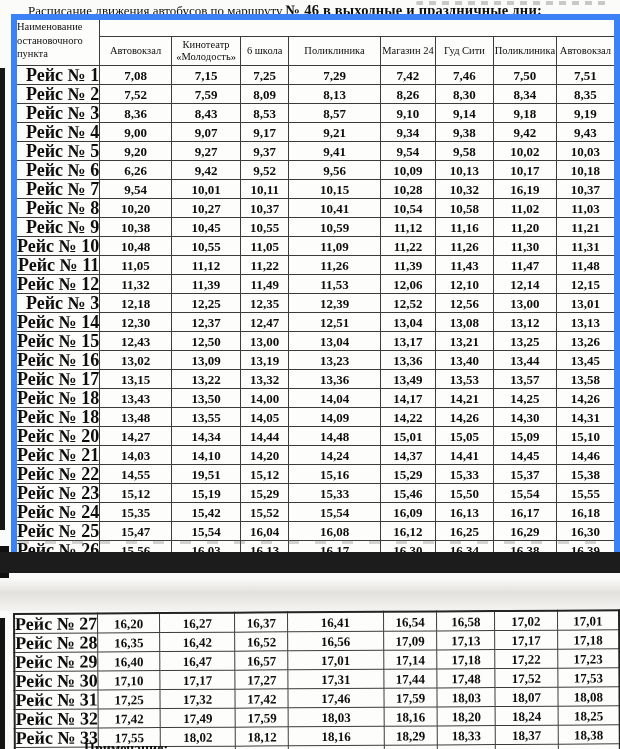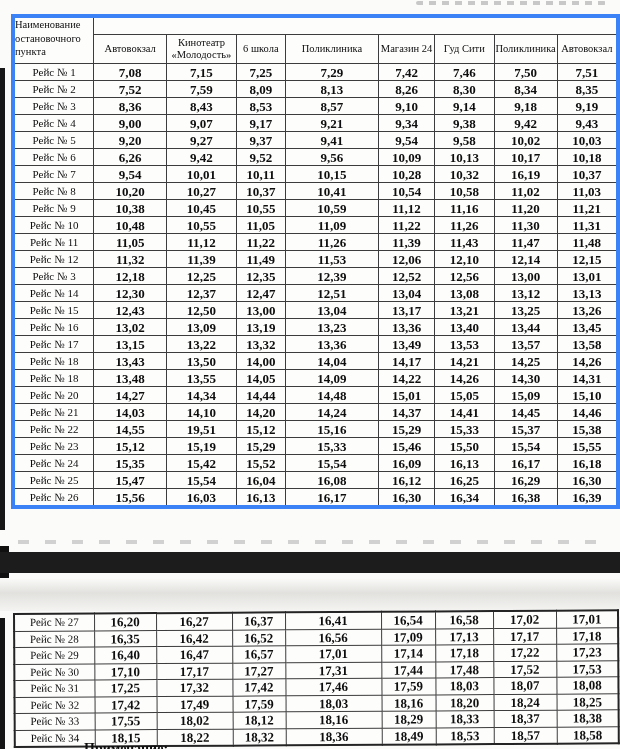--- a/index.html
+++ b/index.html
@@ -10,27 +10,27 @@
     color:#0e0e0e;
   }
   .title{position:absolute;top:2px;left:28px;font-size:13px;white-space:nowrap;}
   .title .emph{font-weight:bold;font-size:14.5px;text-decoration:underline;margin-left:3px;letter-spacing:.2px;}
   .artifact-top{
     position:absolute;top:1px;right:14px;width:190px;height:4px;opacity:.45;
     background:repeating-linear-gradient(90deg,rgba(90,90,95,.7) 0 7px,transparent 7px 13px);
     border-radius:2px;filter:blur(.4px);
   }
   table.sched{border-collapse:collapse;table-layout:fixed;background:#fdfdfc;position:absolute;}
-  #table1{top:14px;left:11px;border:4px solid #3b82f6;}
+  #table1{top:14px;left:11px;border:6px solid #3b82f6;}
   #table2{top:613px;left:13px;border:2px solid #242424;transform:rotate(-0.35deg);transform-origin:0 0;}
   .sched td,.sched th{border:1px solid #3c3c3c;padding:0;overflow:hidden;}
   .corner{font-size:10.5px;font-weight:normal;text-align:left;vertical-align:top;padding:2px 2px 0 5px;line-height:1.3;}
   .blank-strip{height:16px;}
   .stop{font-size:10.5px;font-weight:normal;text-align:center;vertical-align:middle;line-height:1.15;height:28px;}
-  .trip-label{font-weight:normal;font-size:11px;text-align:center;padding-left:6px;height:16px;white-space:nowrap;line-height:1;}
+  .trip-label{font-weight:bold;font-size:18px;text-align:right;padding-left:6px;height:16px;white-space:nowrap;line-height:1;}
   .t{font-weight:bold;font-size:13px;text-align:center;height:16px;line-height:1;}
   #table2 .trip-label,#table2 .t{height:15.5px;}
   .bar-left-a{position:absolute;left:0;top:68px;width:5px;height:462px;background:#171717;}
   .bar-left-b{position:absolute;left:0;top:618px;width:5px;height:131px;background:#141414;}
   .ghost-row{
     position:absolute;left:18px;top:540px;width:588px;height:4px;opacity:.45;
     background:repeating-linear-gradient(90deg,rgba(80,80,85,.55) 0 11px,transparent 11px 27px);
     filter:blur(.4px);
   }
   .sep-notch{position:absolute;left:0;top:546px;width:9px;height:32px;background:#101010;}
@@ -41,20 +41,23 @@
   }
   .note{position:absolute;top:741px;left:84px;font-weight:bold;font-size:14px;text-decoration:underline;}
 </style>
 </head>
 <body>
 
 <div class="page">
 
   <div class="artifact-top"></div>
 
+  <div class="title">
+    <span>Расписание движения автобусов по маршруту</span><span class="emph">№ 46  в выходные и праздничные дни:</span>
+  </div>
 
   <table class="sched" id="table1">
     <colgroup>
       <col style="width:81px">
         <col style="width:73px">
         <col style="width:70px">
         <col style="width:49px">
       <col style="width:94px">
         <col style="width:56px">
         <col style="width:60px">

